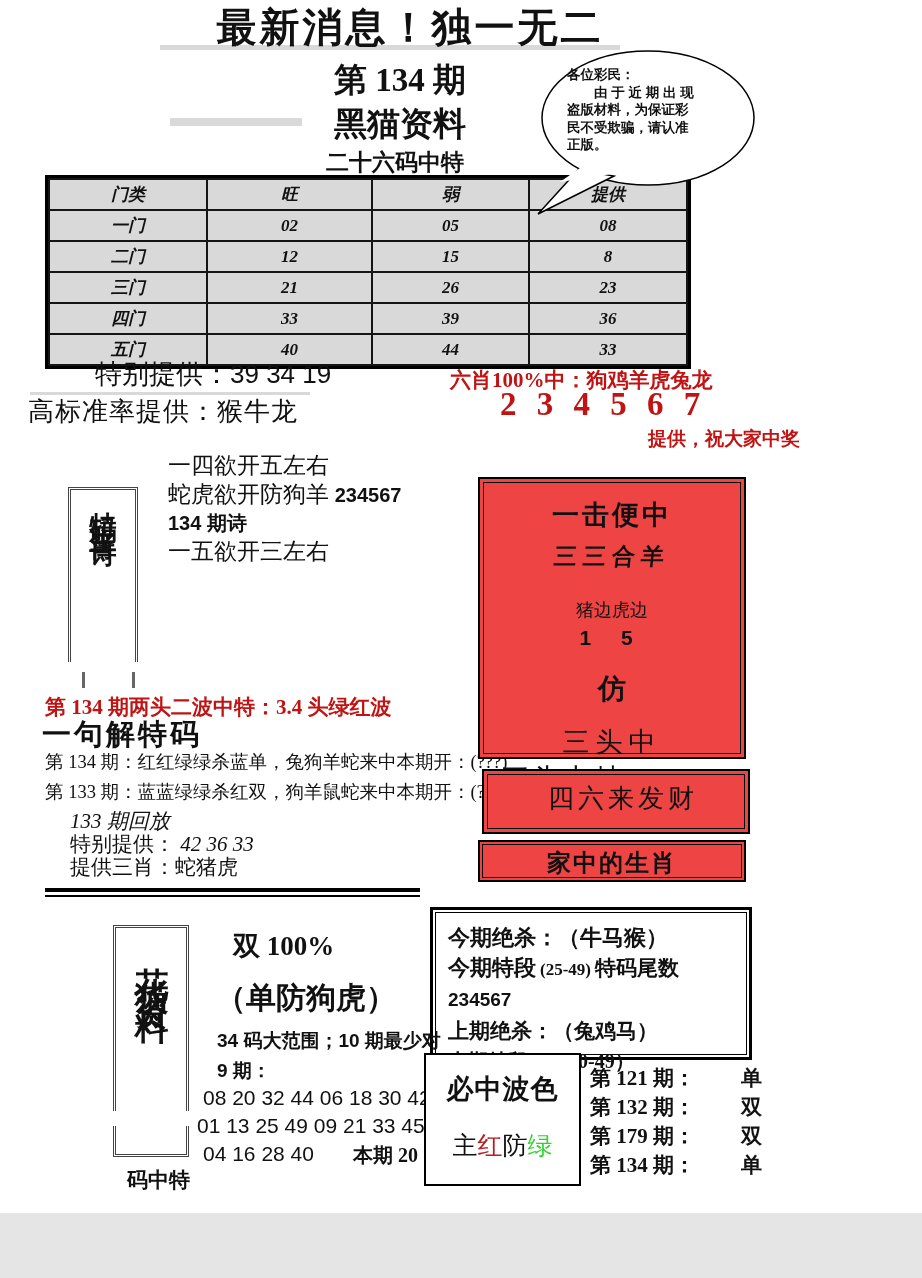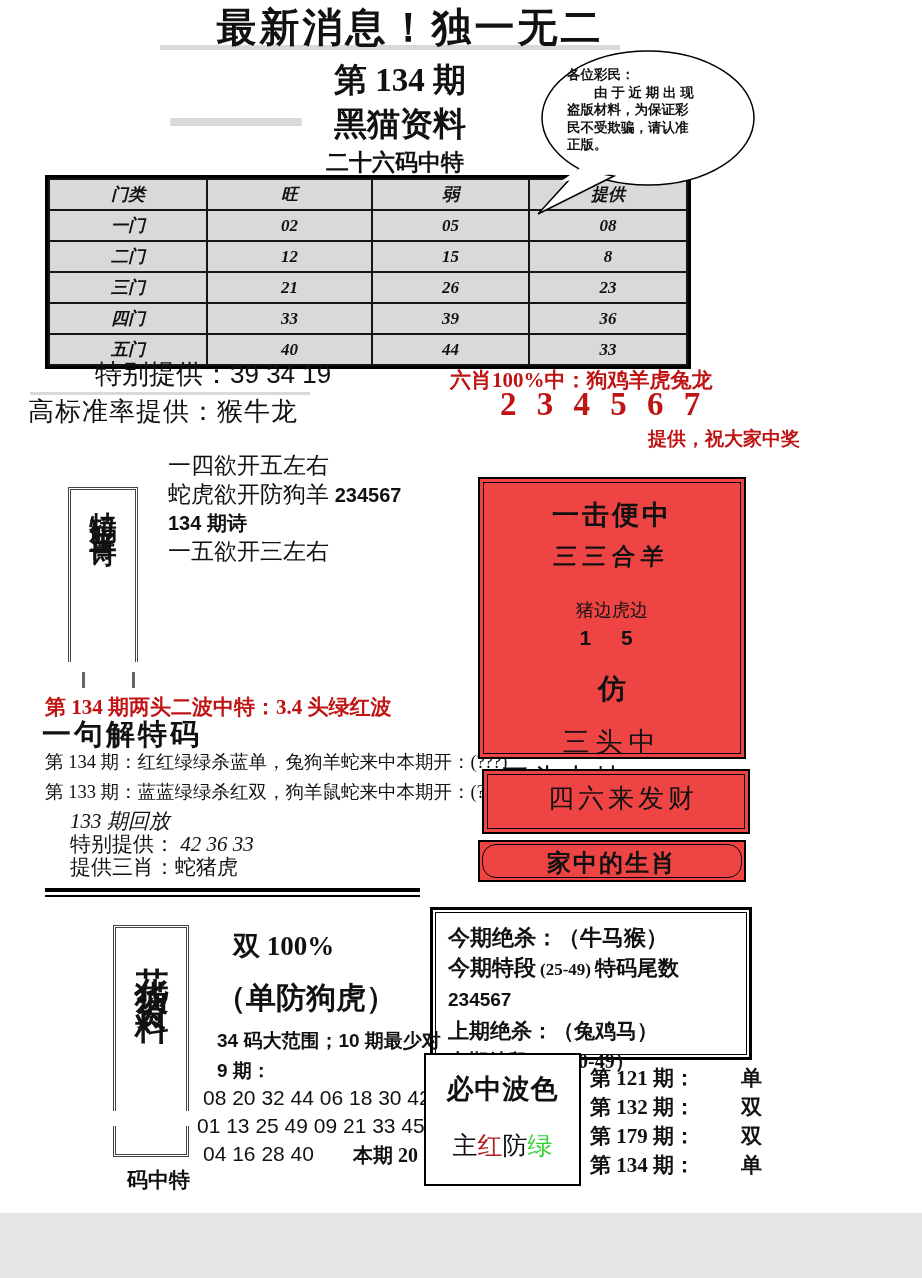--- a/index.html
+++ b/index.html
@@ -164,21 +164,21 @@
   </div>
 </div>
 
 <div class="abs dbox" style="left:482px;top:769px;width:268px;height:65px;box-sizing:border-box;">
   <div class="inner" style="padding:6px 0 0 60px;">
     <span style="font-size:26px;letter-spacing:4px;">四六来发财</span>
   </div>
 </div>
 
 <div class="abs dbox" style="left:478px;top:840px;width:268px;height:42px;box-sizing:border-box;padding:2px;">
-  <div class="inner center" style="padding-top:2px;border-radius:14px;">
+  <div class="inner center" style="padding-top:2px;">
     <span class="b" style="font-size:24px;letter-spacing:2px;">家中的生肖</span>
   </div>
 </div>
 
 <div class="abs kbox" style="left:430px;top:884px;width:322px;height:153px;box-sizing:border-box;margin-top:23px;">
   <div class="inner" style="line-height:30px;">
     <div class="b" style="font-size:22px;">今期绝杀：（牛马猴）</div>
     <div class="b">
       <span style="font-size:22px;">今期特段</span>
       <span style="font-size:17px;">(25-49)</span>

